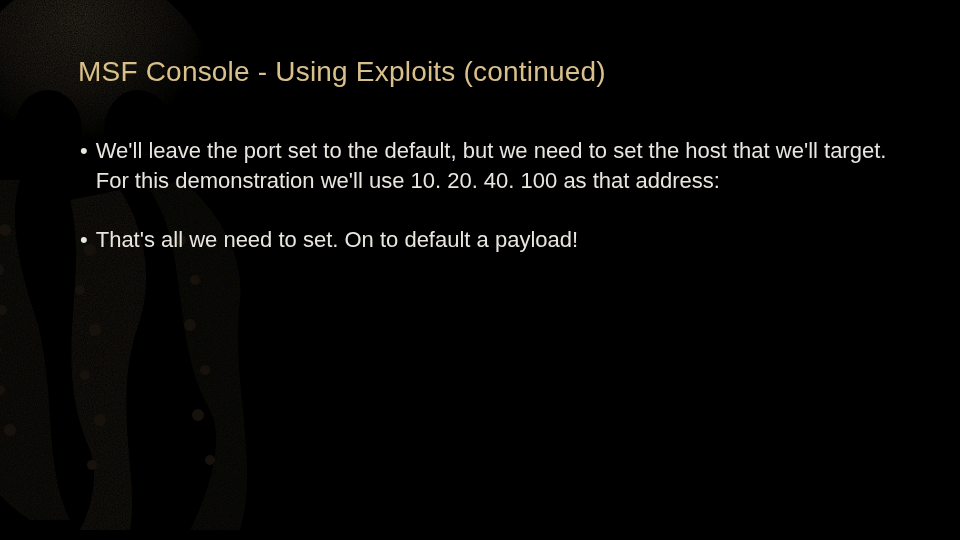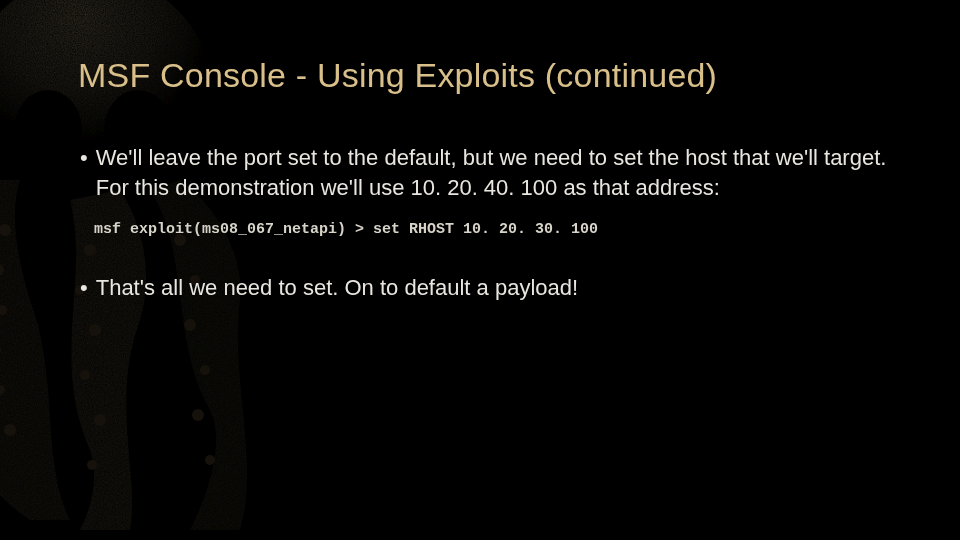--- a/index.html
+++ b/index.html
@@ -18,21 +18,21 @@
     opacity: 0.85;
     z-index: 0;
   }
   .content {
     position: relative;
     z-index: 1;
     padding: 56px 60px 0 78px;
   }
   .title {
     color: #d9c08a;
-    font-size: 34px;
+    font-size: 28px;
     font-weight: 400;
     letter-spacing: 0.2px;
     margin-bottom: 48px;
   }
   .bullet {
     display: flex;
     color: #e9e6df;
     font-size: 22px;
     line-height: 1.35;
     margin-bottom: 14px;
@@ -106,20 +106,19 @@
 
 <div class="content">
   <h1 class="title">MSF Console - Using Exploits (continued)</h1>
 
   <div class="bullet">
     <span class="dot">•</span>
     <span class="txt">We'll leave the port set to the default, but we need to set the host that we'll target.  For this demonstration we'll use 10. 20. 40. 100 as that address:</span>
   </div>
 
   <div class="code-block">
-    <div class="line">msf exploit(ms08_067_netapi) &gt; set RHOST 10. 20. 30. 100</div>
   </div>
 
   <div class="bullet">
     <span class="dot">•</span>
     <span class="txt">That's all we need to set.  On to default a payload!</span>
   </div>
 </div>
 
 </body></html>

